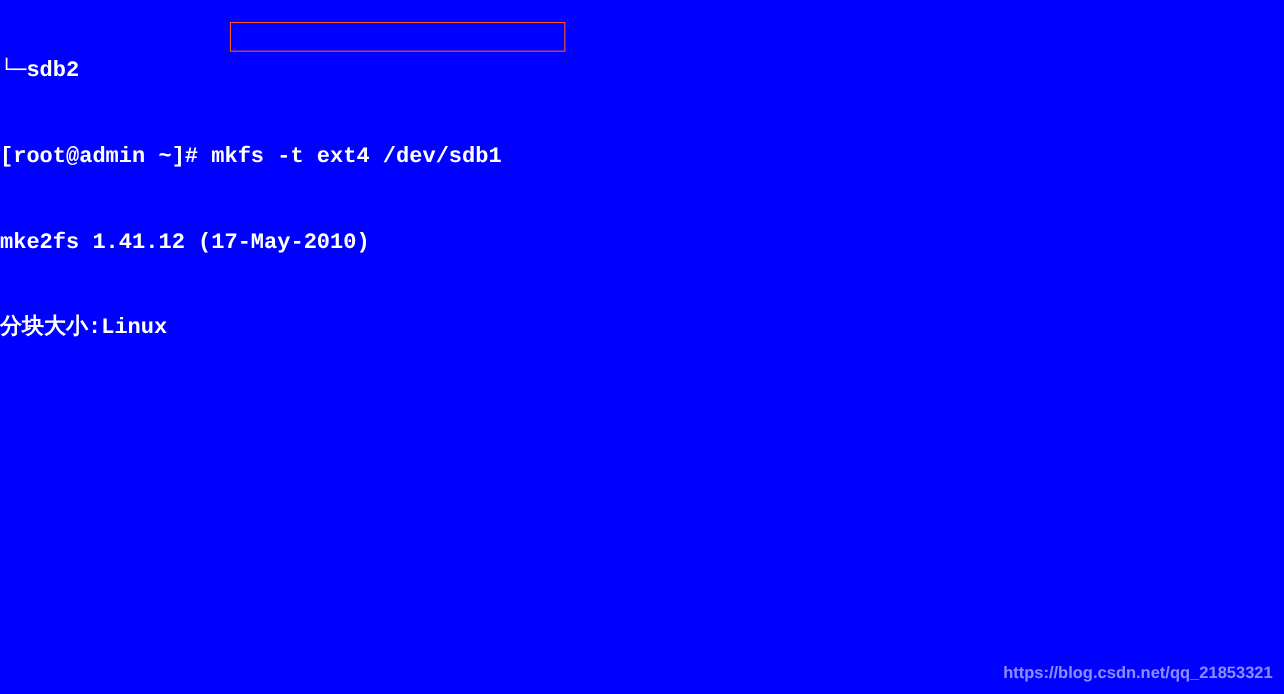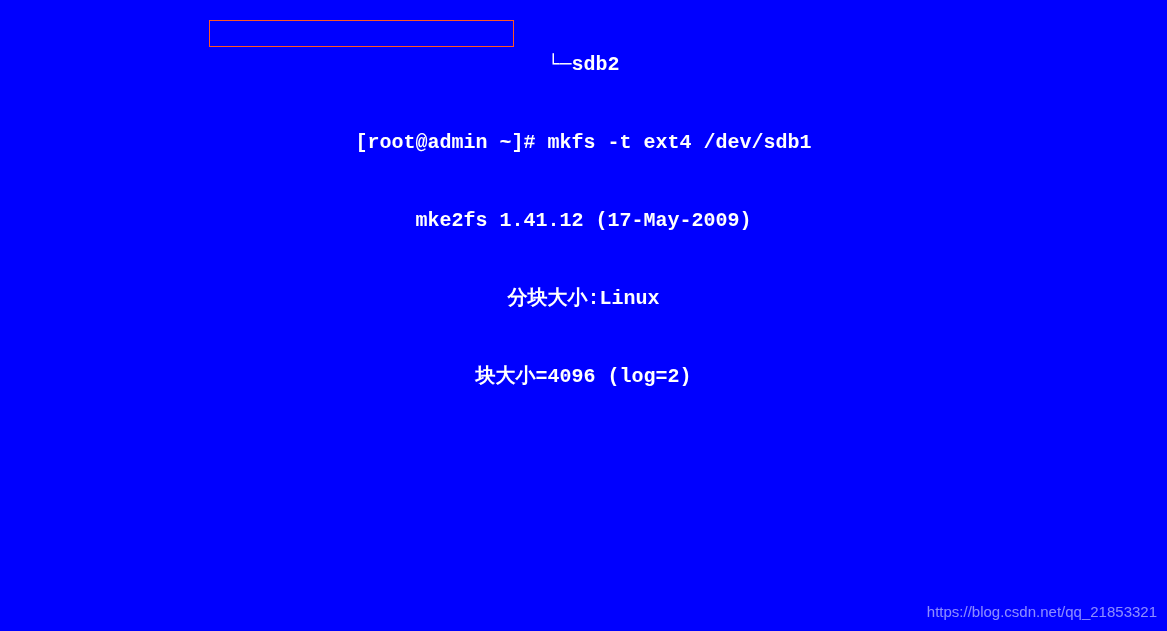--- a/index.html
+++ b/index.html
@@ -29,37 +29,35 @@
       border: 1px solid #ff5522;
       background: transparent;
       pointer-events: none;
     }
     .watermark {
       position: absolute;
       bottom: 6px;
       right: 10px;
       color: rgba(255,255,255,0.55);
       font-size: 15px;
-      font-weight: normal;
+      font-weight: bold;
       font-family: Arial, sans-serif;
     }
     .line {
       display: block;
-      text-align: center;
     }
   </style>
 </head>
 <body>
 
 <div class="terminal">
   <span class="line">└─sdb2</span>
   <span class="line">[root@admin ~]# mkfs -t ext4 /dev/sdb1</span>
-  <span class="line">mke2fs 1.41.12 (17-May-2009)</span>
+  <span class="line">mke2fs 1.41.12 (17-May-2010)</span>
   <span class="line">分块大小:Linux</span>
-  <span class="line">块大小=4096 (log=2)</span>
   
   
   
   
   
   
   
   
   
   <span class="line"></span>

